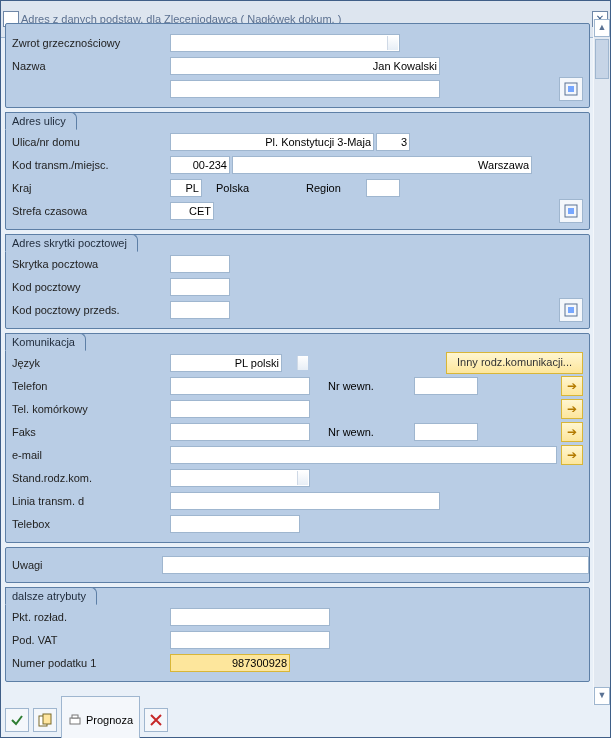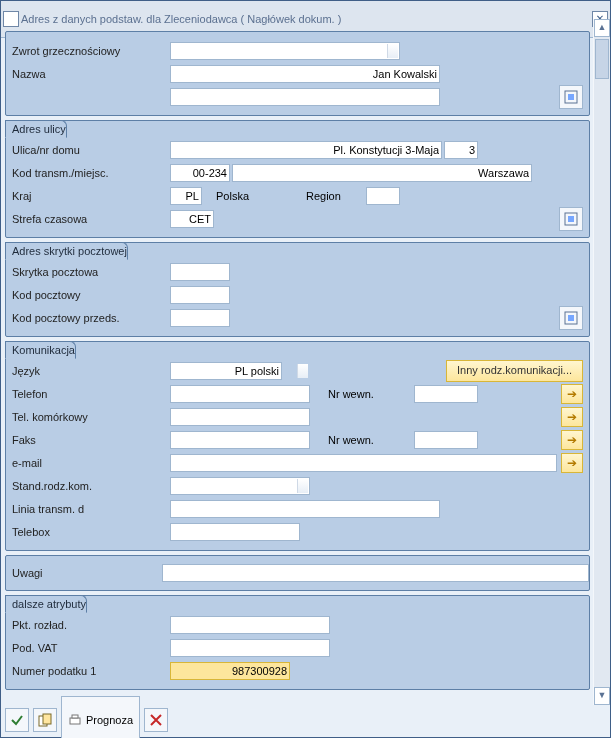--- a/index.html
+++ b/index.html
@@ -38,25 +38,25 @@
   .scroll-right .thumb{position:absolute;top:20px;left:1px;right:1px;height:38px;background:#C6D4E6;border:1px solid #9FB6CF}
   .content{position:absolute;left:4px;right:20px;top:22px;bottom:36px;}
   .group{
     border:1px solid var(--box-border);
     background:var(--box);
     border-radius:2px;
     margin:0 0 4px 0;
     padding:18px 6px 6px 6px;
     position:relative;
   }
-  .group.first{margin-top:8px}
+  .group.first{margin-top:0}
   .group .tab{
     position:absolute;top:-1px;left:-1px;
     height:16px;line-height:16px;
-    padding:0 0 0 6px;
+    padding:0 10px 0 6px;
     background:var(--box);
     border:1px solid var(--box-border);
     border-bottom:1px solid var(--box);
     border-top-right-radius:6px;
     font-size:11px;color:#1e2a3a;
   }
   .row{display:flex;align-items:center;height:22px;margin:0 0 1px 0}
   .lbl{width:158px;color:#222}
   input.text,select.text{
     height:18px;border:1px solid var(--field-border);
@@ -136,21 +136,21 @@
             <rect x="1" y="1" width="12" height="12" fill="none" stroke="#5a7294"></rect>
             <rect x="4" y="4" width="6" height="6" fill="#77a7ff"></rect>
           </svg>
       </div>
     </div>
 
     <div class="group">
       <div class="tab">Adres ulicy</div>
       <div class="row">
         <span class="lbl">Ulica/nr domu</span>
-        <input class="text" style="width: 272px;" value="Pl. Konstytucji 3-Maja">
+        <input class="text" style="width: 204px;" value="Pl. Konstytucji 3-Maja">
         <div style="width:2px"></div>
         <input class="text" style="width: 34px;" value="3">
       </div>
       <div class="row">
         <span class="lbl">Kod transm./miejsc.</span>
         <input class="text" style="width: 60px;" value="00-234">
         <div style="width:2px"></div>
         <input class="text" style="width: 300px;" value="Warszawa">
       </div>
       <div class="row">

